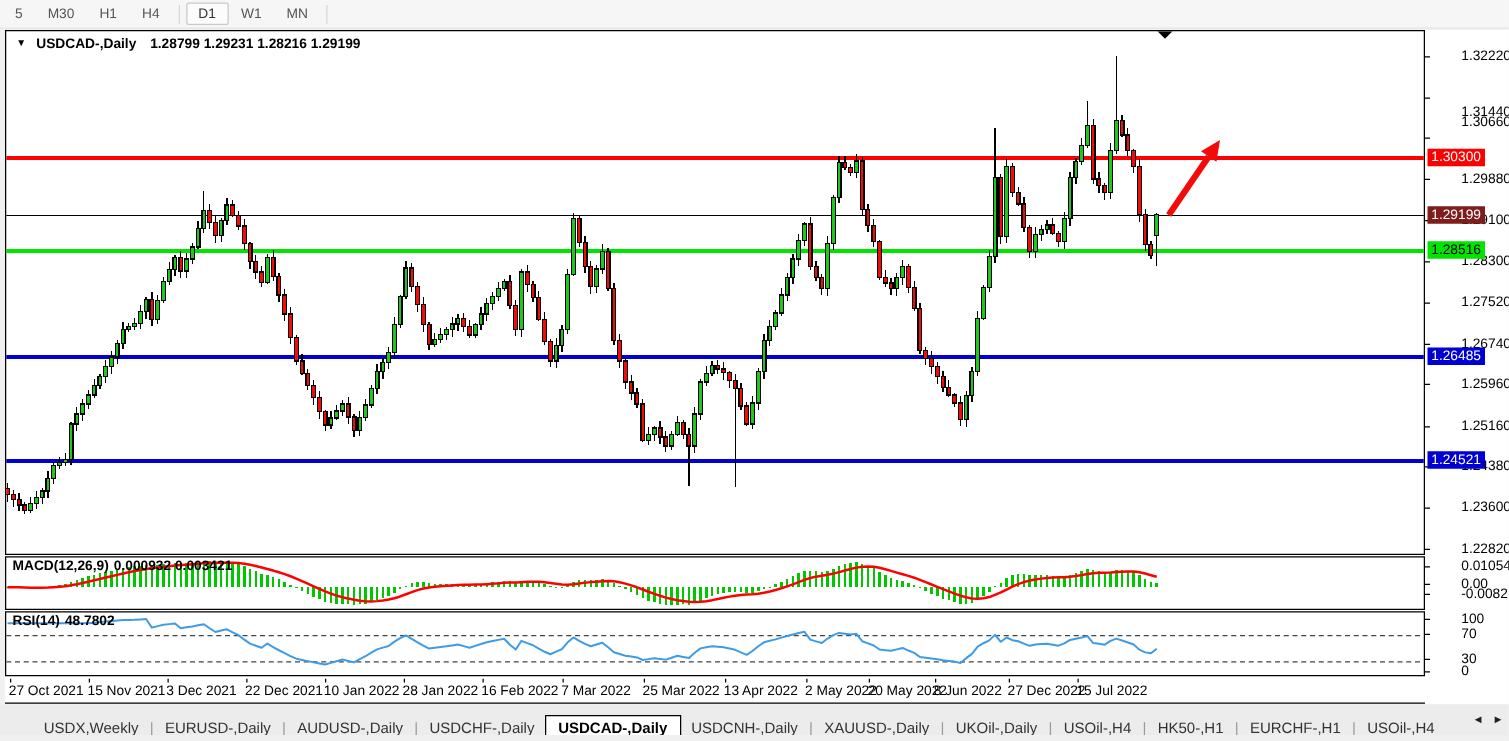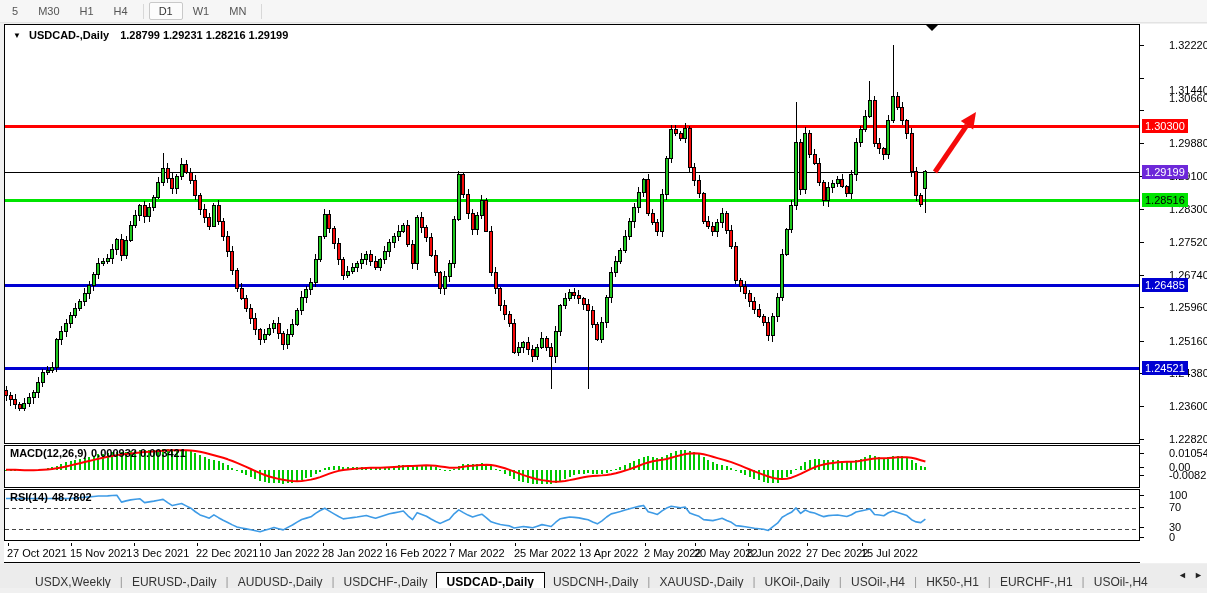--- a/index.html
+++ b/index.html
@@ -773,21 +773,21 @@
         <div class="ylabel" style="top: 445px;">-0.008218</div>
         <div class="ytick" style="top: 471px;"></div>
         <div class="ylabel" style="top: 465px;">100</div>
         <div class="ytick" style="top: 483px;"></div>
         <div class="ylabel" style="top: 477px;">70</div>
         <div class="ytick" style="top: 503px;"></div>
         <div class="ylabel" style="top: 497px;">30</div>
         <div class="ytick" style="top: 513px;"></div>
         <div class="ylabel" style="top: 507px;">0</div>
         <div class="badge" style="top: 95px; background: rgb(255, 0, 0); color: rgb(255, 255, 255);">1.30300</div>
-        <div class="badge" style="top: 141px; background: #6d28d9; color: rgb(255, 255, 255);">1.29199</div>
+        <div class="badge" style="top: 141px; background: #7f1d1d; color: rgb(255, 255, 255);">1.29199</div>
         <div class="badge" style="top: 169px; background: rgb(0, 228, 0); color: rgb(0, 0, 0);">1.28516</div>
         <div class="badge" style="top: 254px; background: rgb(0, 0, 210); color: rgb(255, 255, 255);">1.26485</div>
         <div class="badge" style="top: 337px; background: rgb(0, 0, 210); color: rgb(255, 255, 255);">1.24521</div>
       </div>
   </div>
 
   <div class="tabbar" id="tabbar">
       <span class="tab">USDX,Weekly</span>
       <span class="tabsep">|</span>
       <span class="tab">EURUSD-,Daily</span>

